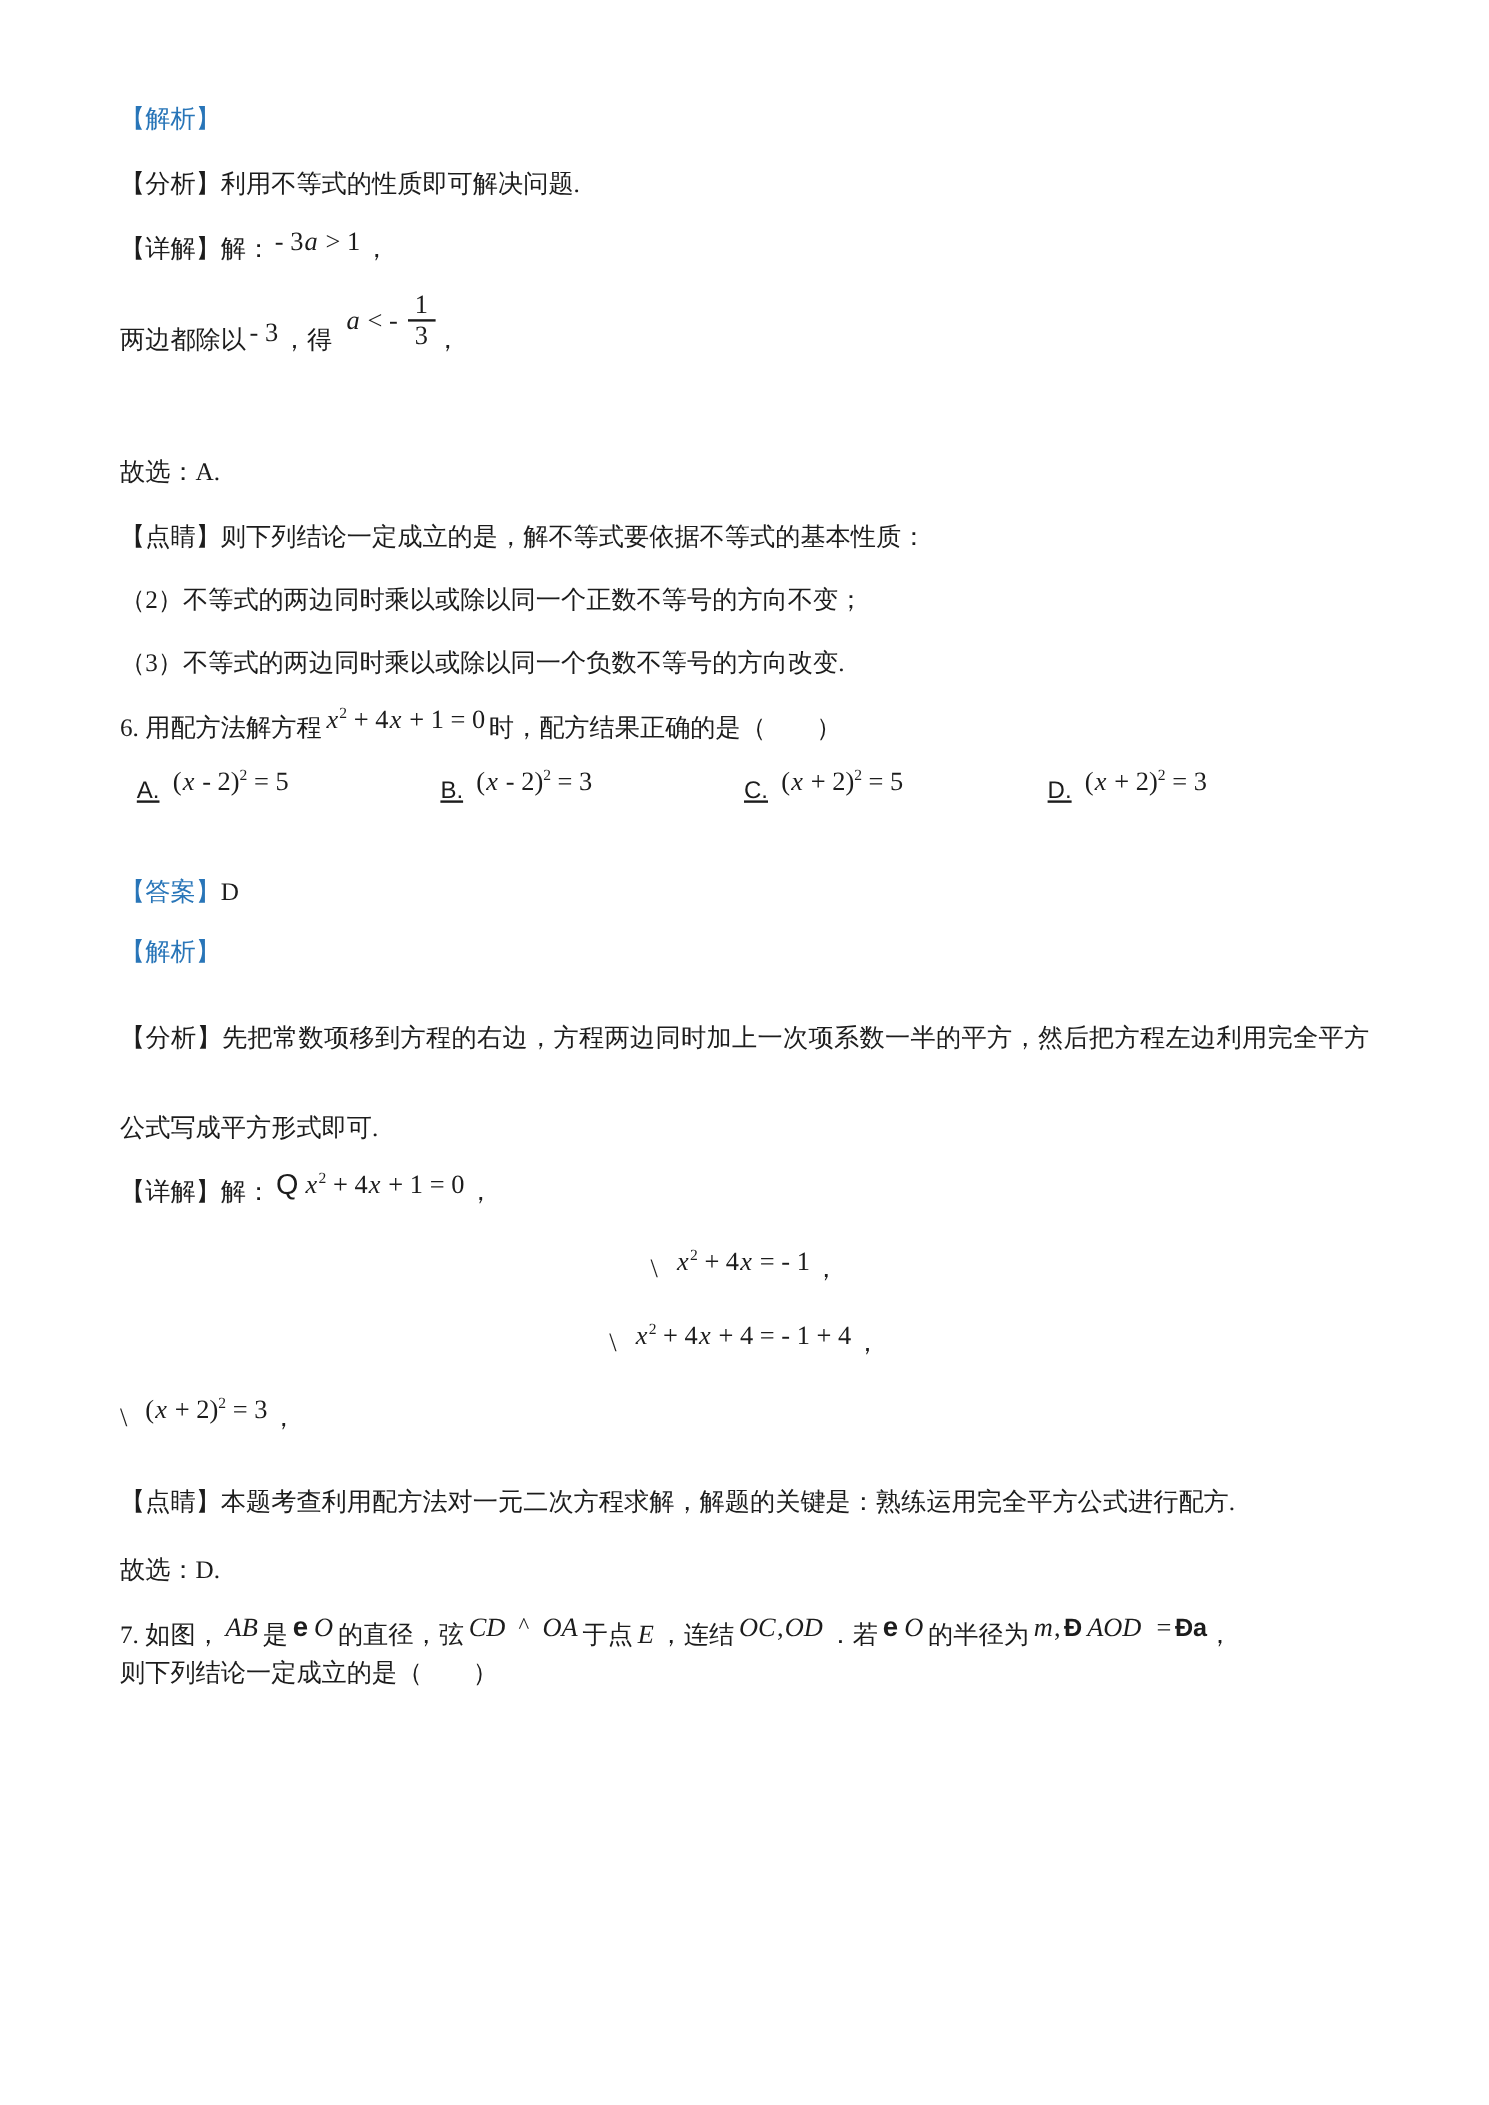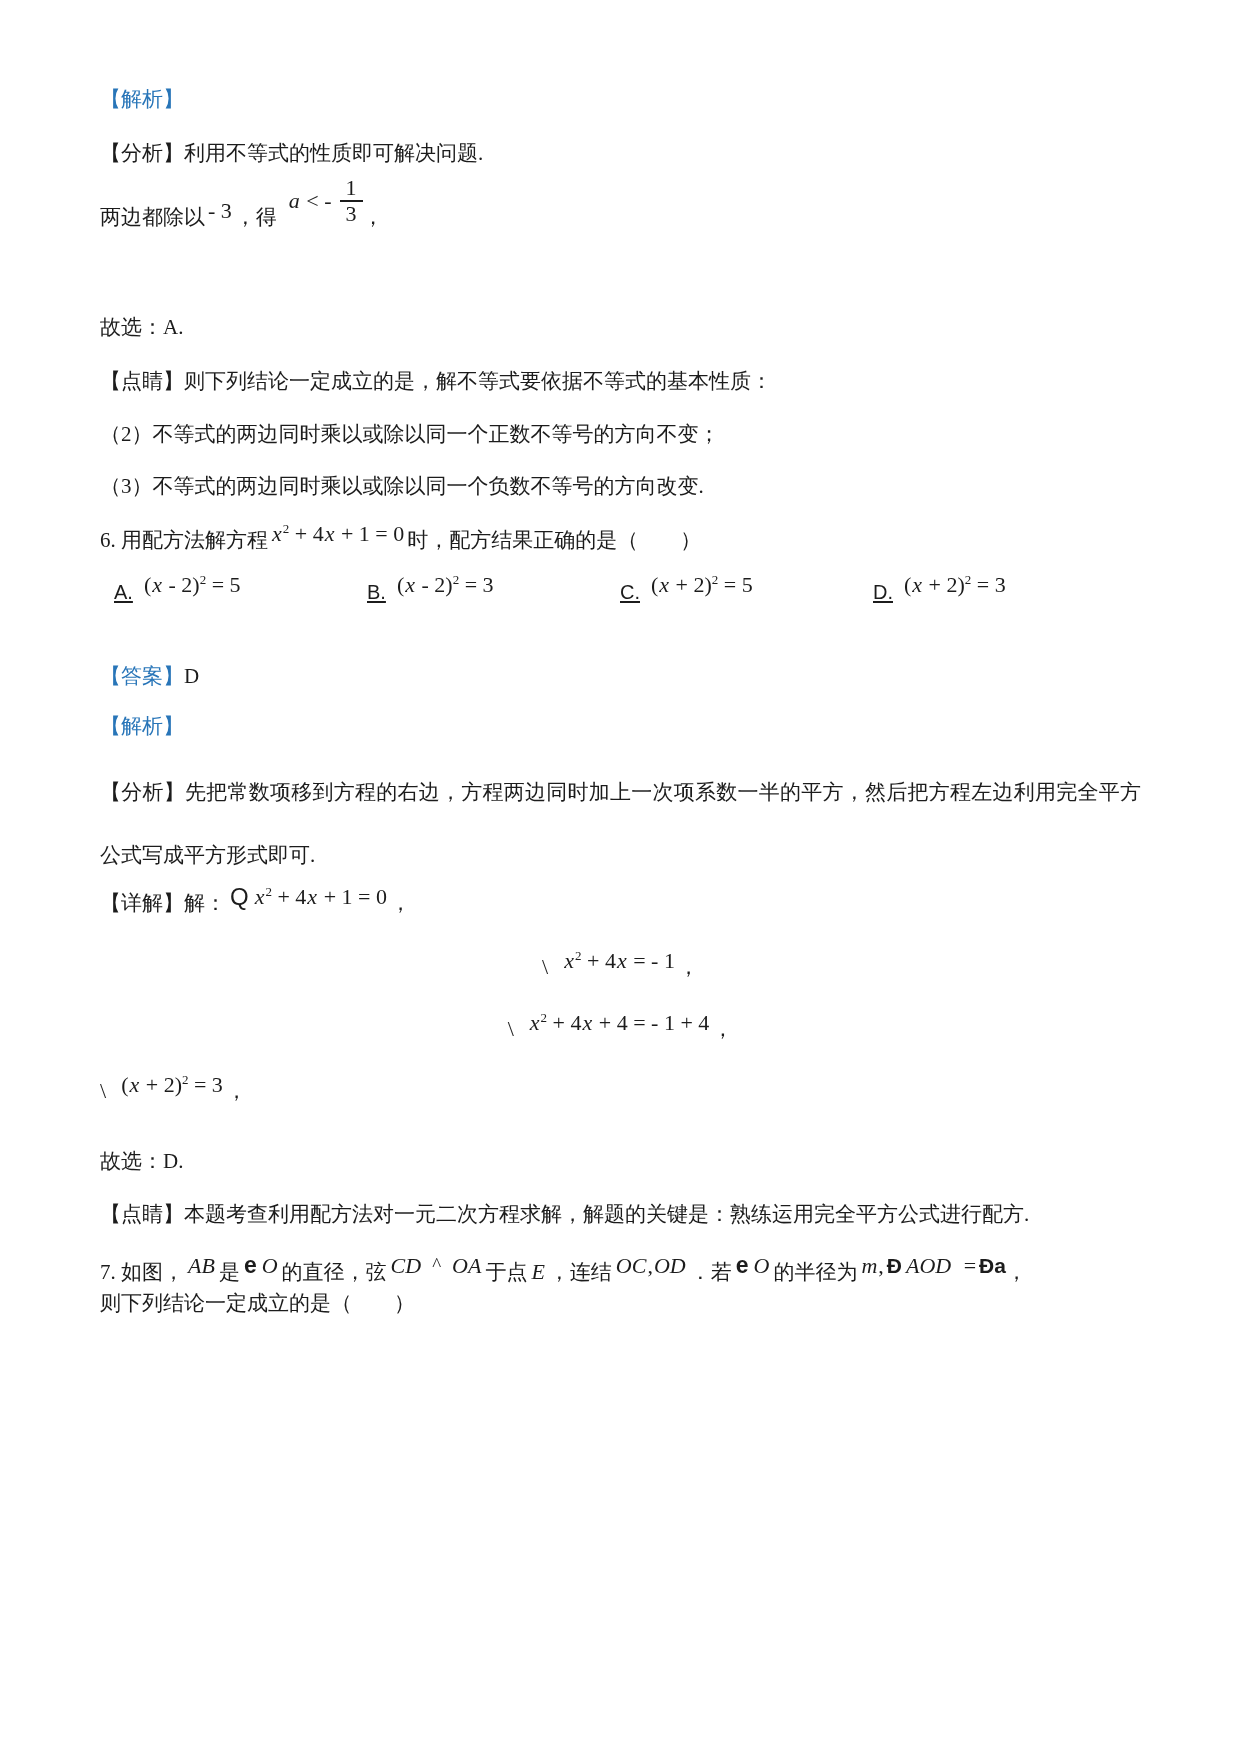--- a/index.html
+++ b/index.html
@@ -9,21 +9,21 @@
     width: 1241px; height: 1754px;
     background: #ffffff; color: var(--ink);
     font-family: "Liberation Serif", "DejaVu Serif", serif;
     overflow: hidden;
   }
   .page { padding: 84px 100px 0 100px; }
   .line {
     margin: 0; font-size: 21px; line-height: 30px;
     white-space: nowrap;
   }
-  .dbl { line-height: 63px; white-space: normal; text-align: justify; }
+  .dbl { line-height: 75px; white-space: normal; text-align: justify; }
   .mb0  { margin-bottom: 0; }
   .mb20 { margin-bottom: 20px; }
   .mb22 { margin-bottom: 22px; }
   .mb23 { margin-bottom: 23px; }
   .mb24 { margin-bottom: 24px; }
   .mb27 { margin-bottom: 27px; }
   .mb28 { }
   .mb32 { margin-bottom: 32px; text-align: center; }
   .mb34 { margin-bottom: 34px; }
   .mb36 { margin-bottom: 36px; }
@@ -51,20 +51,21 @@
 </style>
 </head>
 <body>
 
 <div class="page">
 
   <p class="line mb24"><span class="blue">【解析】</span></p>
 
   <p class="line mb24"><span>【分析】</span><span>利用不等式的性质即可解决问题.</span></p>
 
+  <p class="line mb36"><span>【详解】</span><span>解：</span><span class="math raised">- 3<i>a</i> &gt; 1</span><span>，</span></p>
 
   <p class="line mb54" style="margin-bottom:70px"><span>两边都除以</span><span class="math raised">- 3</span><span>，得</span><span class="fracline">
         <span class="math"><i>a</i> &lt; -</span>
         <span class="frac">
           <span class="num">1</span>
           <span class="den">3</span>
         </span>
       </span><span>，</span></p>
 
   <p class="line mb24"><span>故选：A.</span></p>
@@ -90,21 +91,21 @@
   <p class="line dbl mb0"><span>【分析】</span><span>先把常数项移到方程的右边，方程两边同时加上一次项系数一半的平方，然后把方程左边利用完全平方公式写成平方形式即可.</span></p>
 
   <p class="line mb34"><span>【详解】</span><span>解：</span><span class="sym-because">Q</span><span class="math raised"><i>x</i><sup>2</sup> + 4<i>x</i> + 1 = 0</span><span>，</span></p>
 
   <p class="line mb32"><span class="sym-therefore">\</span><span class="math raised"><i>x</i><sup>2</sup> + 4<i>x</i> = - 1</span><span>，</span></p>
 
   <p class="line mb32"><span class="sym-therefore">\</span><span class="math raised"><i>x</i><sup>2</sup> + 4<i>x</i> + 4 = - 1 + 4</span><span>，</span></p>
 
   <p class="line mb40"><span class="sym-therefore">\</span><span class="math raised">(<i>x</i> + 2)<sup>2</sup> = 3</span><span>，</span></p>
 
+  <p class="line mb27"><span>【点睛】</span><span>本题考查利用配方法对一元二次方程求解，解题的关键是：熟练运用完全平方公式进行配方.</span></p>
+
   <p class="line mb23"><span>故选：D.</span></p>
-
-  <p class="line mb27"><span>【点睛】</span><span>本题考查利用配方法对一元二次方程求解，解题的关键是：熟练运用完全平方公式进行配方.</span></p>
 
   <p class="line mb28"><span>7.</span> <span>如图，</span><span class="math raised"><i>AB</i></span><span>是</span><span class="sym-circle">e</span><span class="math raised"><i>O</i></span><span>的直径，弦</span><span class="math raised"><i>CD</i></span><span class="sym-perp">^</span><span class="math raised"><i>OA</i></span><span>于点</span><span class="math"><i>E</i></span><span>，连结</span><span class="math raised"><i>OC</i>,<i>OD</i></span><span>．若</span><span class="sym-circle">e</span><span class="math raised"><i>O</i></span><span>的半径为</span><span class="math raised"><i>m</i>,</span><span class="raised"><span class="sym-angle">Ð</span><span class="math"><i>AOD</i></span><span class="math"> =</span><span class="sym-angle">Ða</span></span><span>，</span></p>
 
   <p class="line mb0">则下列结论一定成立的是（　　）</p>
 
 </div>
 
 </body></html>

